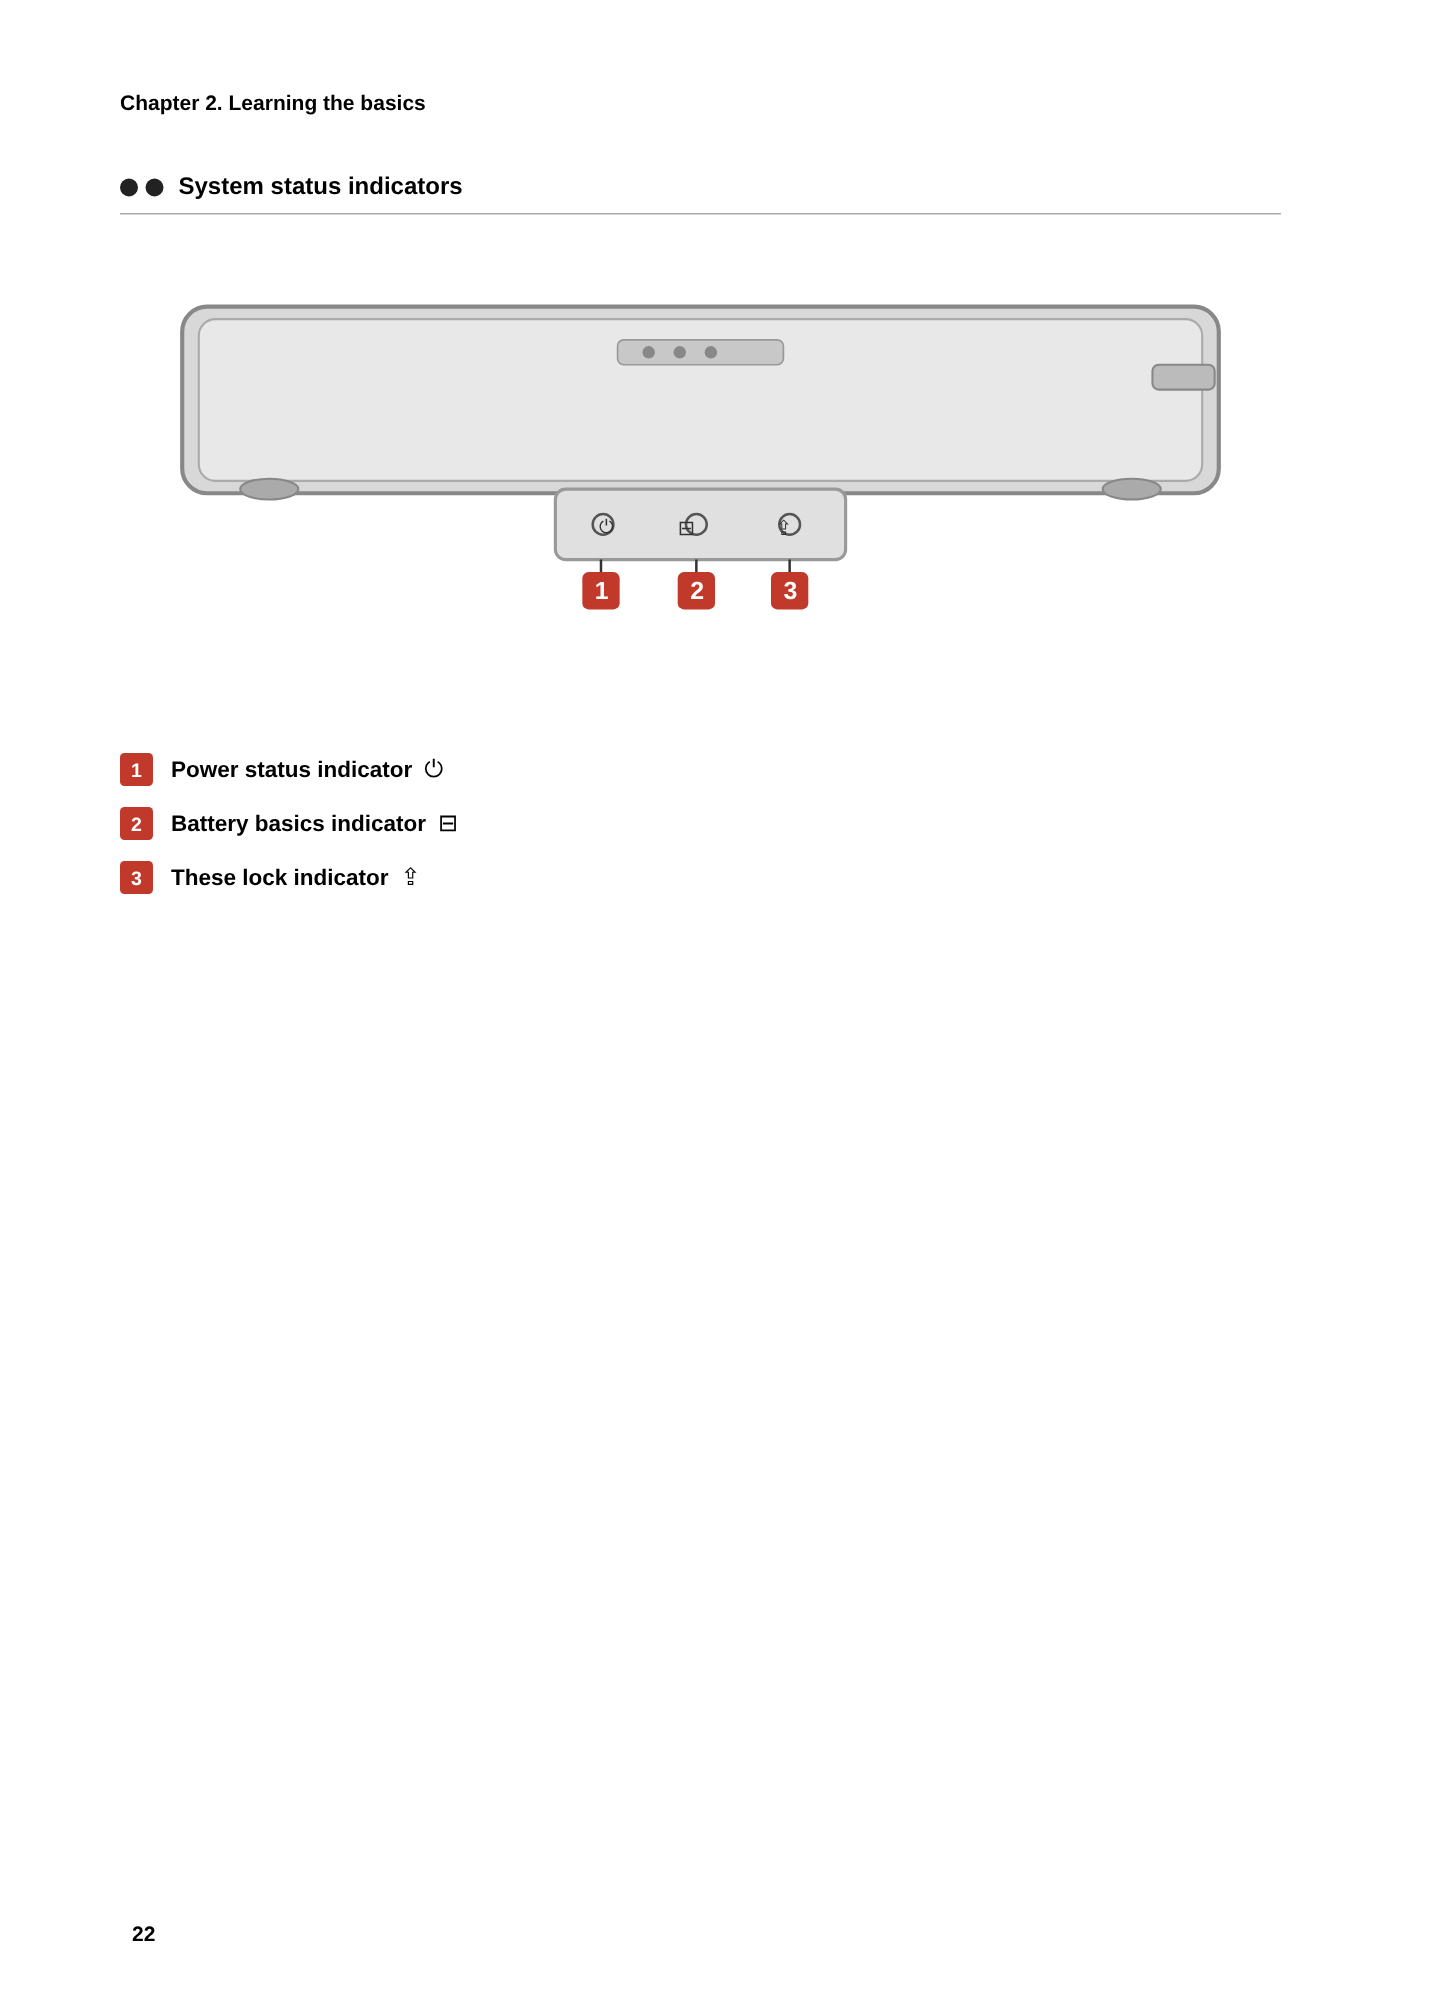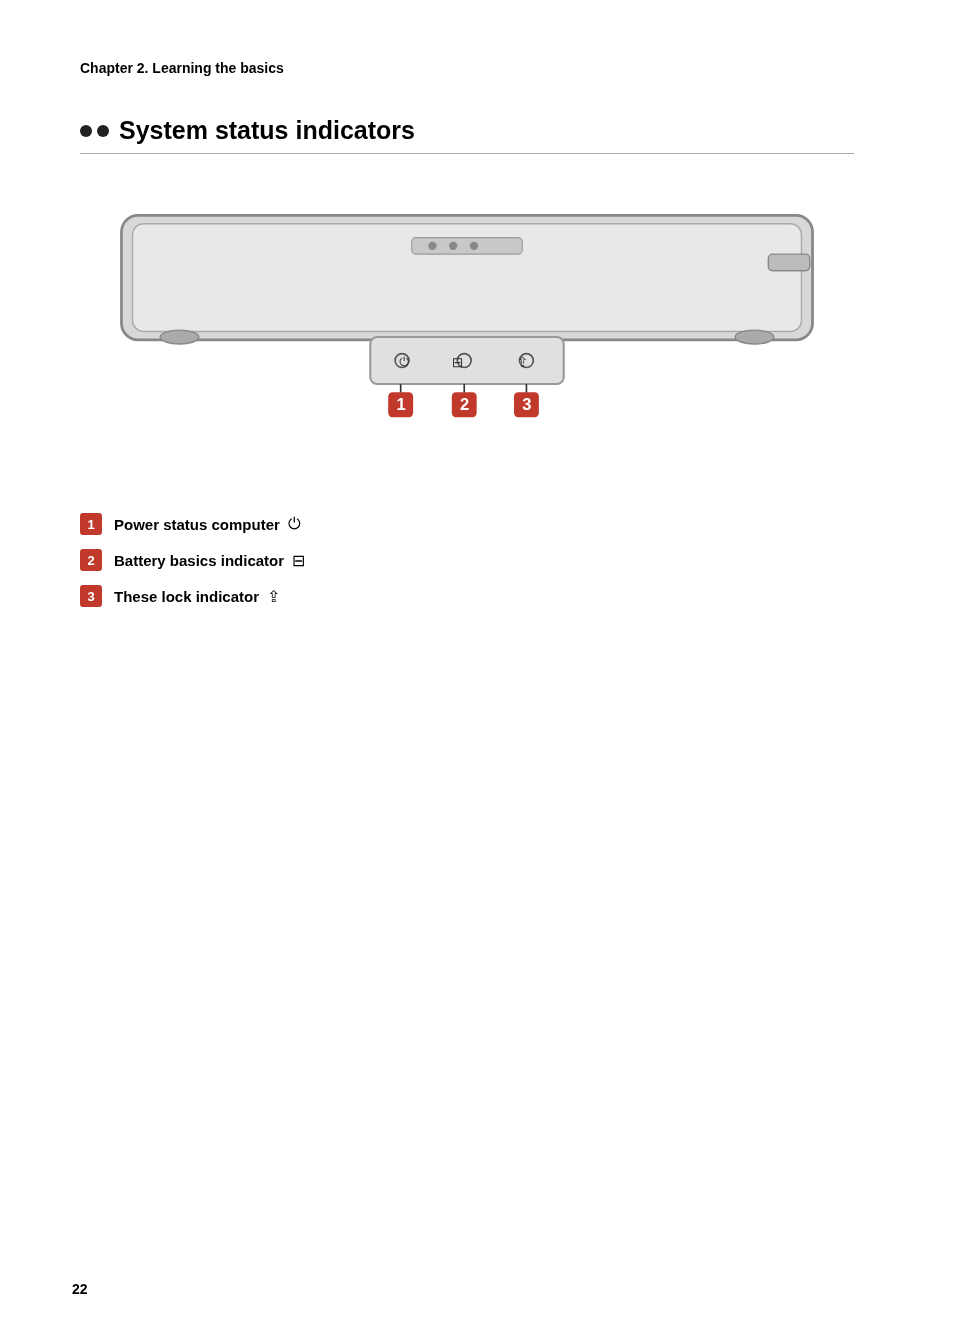--- a/index.html
+++ b/index.html
@@ -39,21 +39,21 @@
     }
 
     .dot {
       width: 12px;
       height: 12px;
       border-radius: 50%;
       background: #222;
     }
 
     .section-title {
-      font-size: 25px;
+      font-size: 16px;
       font-weight: bold;
     }
 
     .section-description {
       font-size: 15px;
       margin-bottom: 35px;
       margin-left: 2px;
     }
 
     
@@ -99,21 +99,21 @@
 
     .indicator-icon {
       font-size: 16px;
       margin-left: 8px;
       font-weight: normal;
     }
 
     .page-number {
       position: absolute;
       bottom: 40px;
-      left: 72px;
+      left: 88px;
       font-size: 14px;
       font-weight: bold;
     }
   </style>
 </head>
 <body>
 
 <div class="page">
 
   <div class="chapter-heading">Chapter 2. Learning the basics</div>
@@ -173,21 +173,21 @@
       <text x="320" y="171" font-size="12" font-weight="bold" fill="white" font-family="Arial">3</text>
 
       <line x1="323" y1="152" x2="323" y2="158" stroke="#333" stroke-width="1.2"></line>
 
     </svg>
   </div>
 
   <ul class="indicator-list">
     <li class="indicator-item">
       <span class="indicator-badge">1</span>
-      <span>Power status computer</span>
+      <span>Power status indicator</span>
       <span class="indicator-icon">⏻</span>
     </li>
     <li class="indicator-item">
       <span class="indicator-badge">2</span>
       <span>Battery basics indicator</span>
       <span class="indicator-icon">⊟</span>
     </li>
     <li class="indicator-item">
       <span class="indicator-badge">3</span>
       <span>These lock indicator</span>

